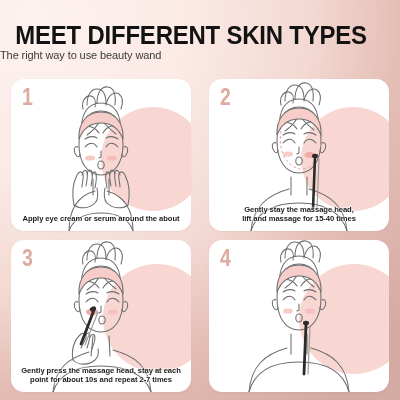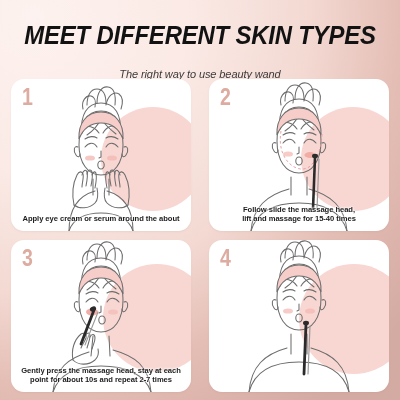--- a/index.html
+++ b/index.html
@@ -8,31 +8,31 @@
     font-family:"Liberation Sans","DejaVu Sans",sans-serif;
     background:#fdf1ee;
   }
   #root{
     position:relative;width:400px;height:400px;box-sizing:border-box;
     background:
       radial-gradient(120% 120% at 8% 4%, #fdf2ef 0%, #fbeae6 32%, #f3d9d2 58%, #e3bcb3 78%, #d4aba2 100%);
   }
   .header{
     position:absolute;left:0;top:0;width:400px;height:78px;
-    display:flex;flex-direction:column;align-items:center;justify-content:flex-start;
-    padding-top:22px;box-sizing:border-box;font-style:italic;
+    display:flex;flex-direction:column;align-items:flex-start;justify-content:flex-start;
+    padding-top:22px;box-sizing:border-box;
   }
   .title{
     font-family:"Liberation Sans Narrow","Liberation Sans","DejaVu Sans Condensed",sans-serif;
     font-weight:bold;font-size:26px;line-height:26px;letter-spacing:-0.2px;
     color:#121212;white-space:nowrap;
     transform:scaleX(0.92);transform-origin:center;
   }
   .subtitle{
-    margin-top:20px;font-size:11px;line-height:12px;color:#3c3a39;font-weight:normal;
+    margin-top:1px;font-size:11px;line-height:12px;color:#3c3a39;font-weight:normal;
     white-space:nowrap;letter-spacing:-0.1px;
   }
 
   .grid{
     position:absolute;left:11px;top:79px;width:378px;height:313px;
     display:grid;grid-template-columns:180px 180px;grid-template-rows:152px 152px;
     gap:9px 18px;
   }
   .card{
     position:relative;background:#ffffff;border-radius:13px;overflow:hidden;
@@ -165,21 +165,21 @@
         <ellipse cx="101" cy="76" rx="5.6" ry="3" fill="#f0a49e" opacity="0.85"></ellipse>
 
         <g>
           <path d="M106 78 L104 130" stroke="#2b2b2b" stroke-width="2.6" stroke-linecap="round"></path>
           <path d="M110 80 L108 130" stroke="#9a9a9a" stroke-width="1.2" stroke-linecap="round"></path>
           <ellipse cx="106" cy="77" rx="3" ry="2.2" fill="#2b2b2b"></ellipse>
         </g>
       </svg>
 
       <div class="caption">
-        <span class="l">Follow slide the massage head,</span>
+        <span class="l">Gently stay the massage head,</span>
         <span class="l">lift and massage for 15-40 times</span>
       </div>
     </div>
 
     <div class="card">
       <div class="blob" style="width:108px;height:108px;right:-20px;top:24px;"></div>
       <div class="step-num">3</div>
 
       <svg class="art" viewBox="0 0 180 152">
         <g fill="none" stroke="#6d6d6d" stroke-width="1.05" stroke-linecap="round" stroke-linejoin="round">

